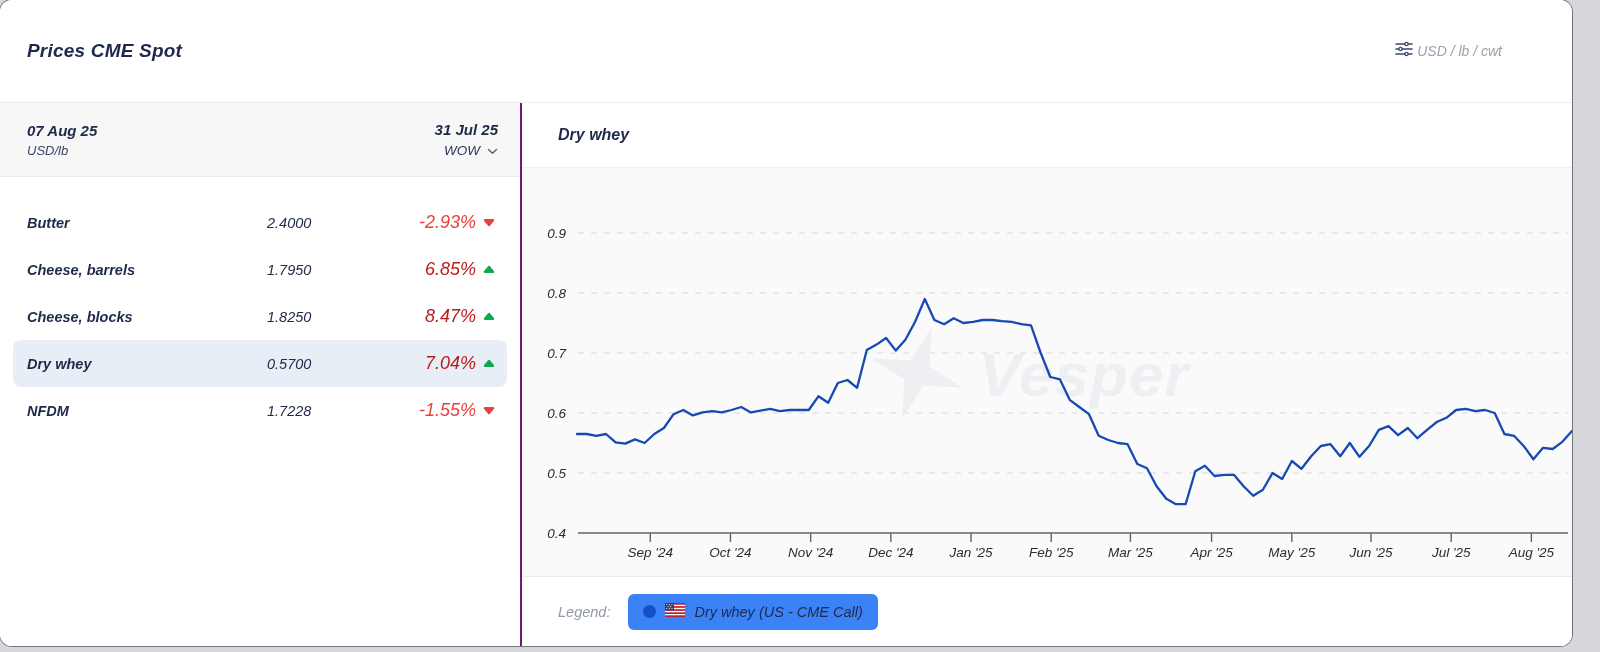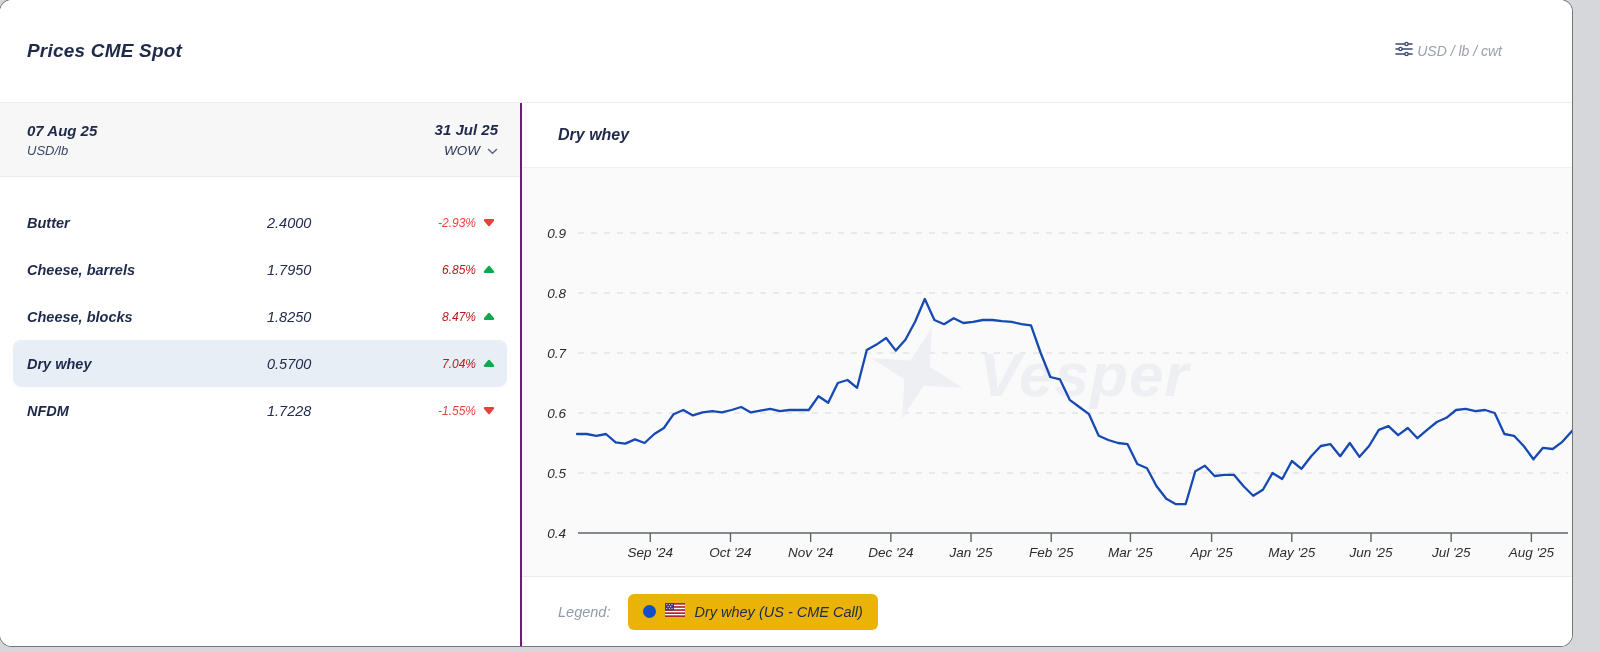--- a/index.html
+++ b/index.html
@@ -43,41 +43,41 @@
   .date-right .date { font-size:15px; font-weight:bold; color:#1f2a4b; margin-bottom:3px; }
   .period-select { display:inline-flex; align-items:center; gap:7px; font-size:13.5px; color:#2c3757; cursor:pointer; }
   .rows { padding-top:22px; }
   .row {
     height:47px; display:grid; grid-template-columns:1fr 110px 118px;
     align-items:center; padding:0 25px 0 27px; cursor:pointer;
   }
   .row.selected { background:#e8eef5; border-radius:8px; margin:0 13px; padding:0 12px 0 14px; }
   .r-name { font-size:14.5px; font-weight:bold; color:#1f2a4b; }
   .r-value { font-size:14.5px; color:#222c4e; }
-  .r-change { display:flex; justify-content:flex-end; align-items:center; gap:7px; font-size:12px; }
+  .r-change { display:flex; justify-content:flex-end; align-items:center; gap:7px; font-size:18px; }
   .r-change .pct.up { color:#b91c1c;margin-left:39px; }
   .r-change .pct.down { color:#e8413c; }
   .r-arrow { display:inline-flex; }
   
   .right-panel { flex:1; display:flex; flex-direction:column; min-width:0; background:#fff; }
   .chart-header {
     height:65px; flex:0 0 65px; display:flex; align-items:center;
     padding-left:36px; background:#fff; border-bottom:1px solid #f0f0f1;
   }
   .chart-title { font-size:16px; font-weight:bold; color:#1f2a4b; }
   .chart-area { height:408px; flex:0 0 408px; background:#fafafa; }
   .chart-area svg { display:block; }
   .legend-bar {
     flex:1; border-top:1px solid #ebebed; background:#fff;
     display:flex; align-items:center; gap:18px; padding-left:36px;
   }
   .legend-label { font-size:14.5px; color:#9199a4; }
   .legend-pill {
     display:inline-flex; align-items:center; gap:9px;
-    background:#eab308; border-radius:6px; padding:9px 15px; cursor:pointer;
+    background:#3b82f6; border-radius:6px; padding:9px 15px; cursor:pointer;
   }
   .legend-dot { width:13px; height:13px; border-radius:50%; }
   .legend-text { font-size:14.5px; color:#1f2a4b; }
 </style>
 </head>
 <body>
 
 <div class="card">
 
   <div class="top-header">

